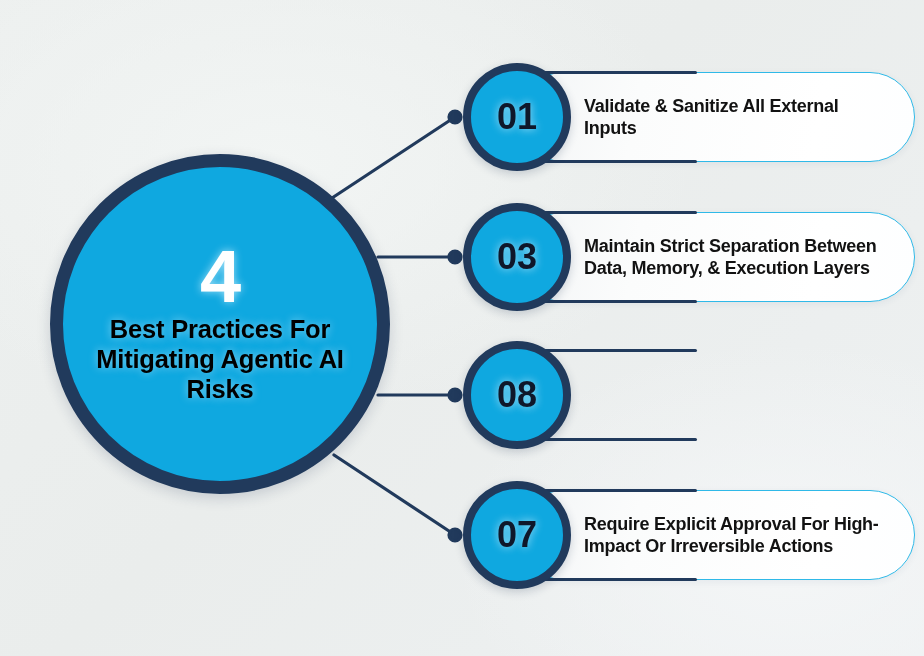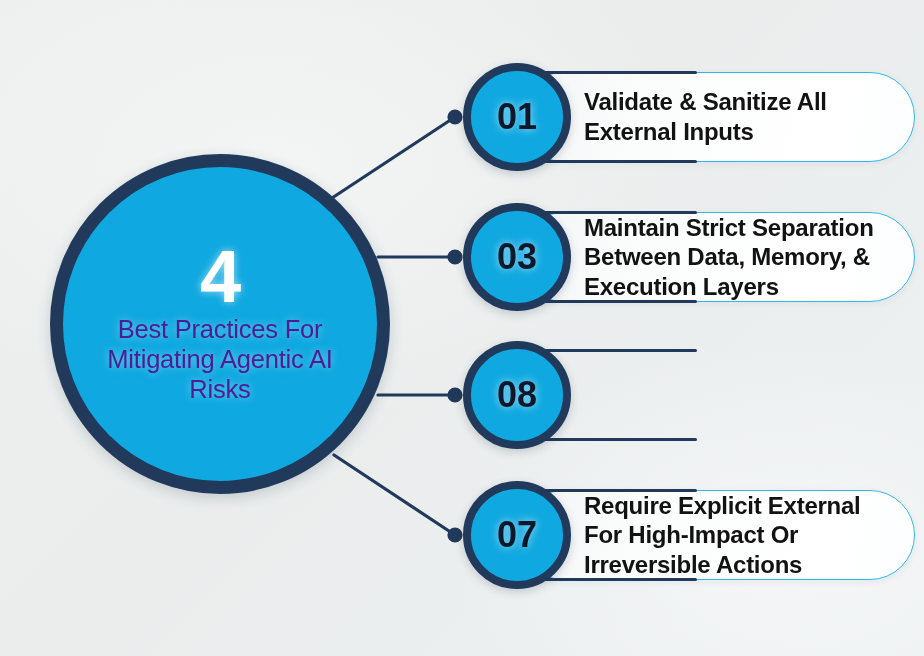--- a/index.html
+++ b/index.html
@@ -57,22 +57,22 @@
     font-size: 74px;
     font-weight: bold;
     color: #ffffff;
     line-height: 0.92;
     letter-spacing: -1px;
     text-shadow: 0 0 9px rgba(205,240,255,0.75);
     margin-bottom: 4px;
   }
   .hub-title {
     font-size: 25.5px;
-    font-weight: normal;
-    color: #4c1d95;
+    font-weight: bold;
+    color: #000000;
     line-height: 1.17;
     text-align: center;
     letter-spacing: -0.2px;
     text-shadow: 0 0 8px rgba(190,235,255,0.65);
     padding: 0 18px;
   }
 
   
   .item {
     position: absolute;
@@ -95,21 +95,21 @@
     background: linear-gradient(100deg, #f3f5f6 0%, #fbfcfc 30%, #ffffff 75%, #fdfeff 100%);
     border: 1.6px solid #2fb9e8;
     border-radius: 45px;
     display: flex;
     align-items: center;
     box-shadow: 0 2px 7px rgba(40,70,110,0.07);
   }
   .card-text {
     margin-left: 65px;
     margin-right: 22px;
-    font-size: 24px;
+    font-size: 18px;
     font-weight: bold;
     color: #121212;
     line-height: 1.23;
     letter-spacing: -0.25px;
   }
 
   
   .accent-bar {
     position: absolute;
     height: 3px;
@@ -198,21 +198,21 @@
   <div class="item item-3">
     <div class="accent-bar accent-top"></div>
     <div class="accent-bar accent-bottom"></div>
     <div class="bubble">
       <span class="bubble-number">08</span>
     </div>
   </div>
 
   <div class="item item-4">
     <div class="card">
-      <div class="card-text">Require Explicit External For High-Impact Or Irreversible Actions</div>
+      <div class="card-text">Require Explicit Approval For High-Impact Or Irreversible Actions</div>
     </div>
     <div class="accent-bar accent-top"></div>
     <div class="accent-bar accent-bottom"></div>
     <div class="bubble">
       <span class="bubble-number">07</span>
     </div>
   </div>
 
 </div>
 

